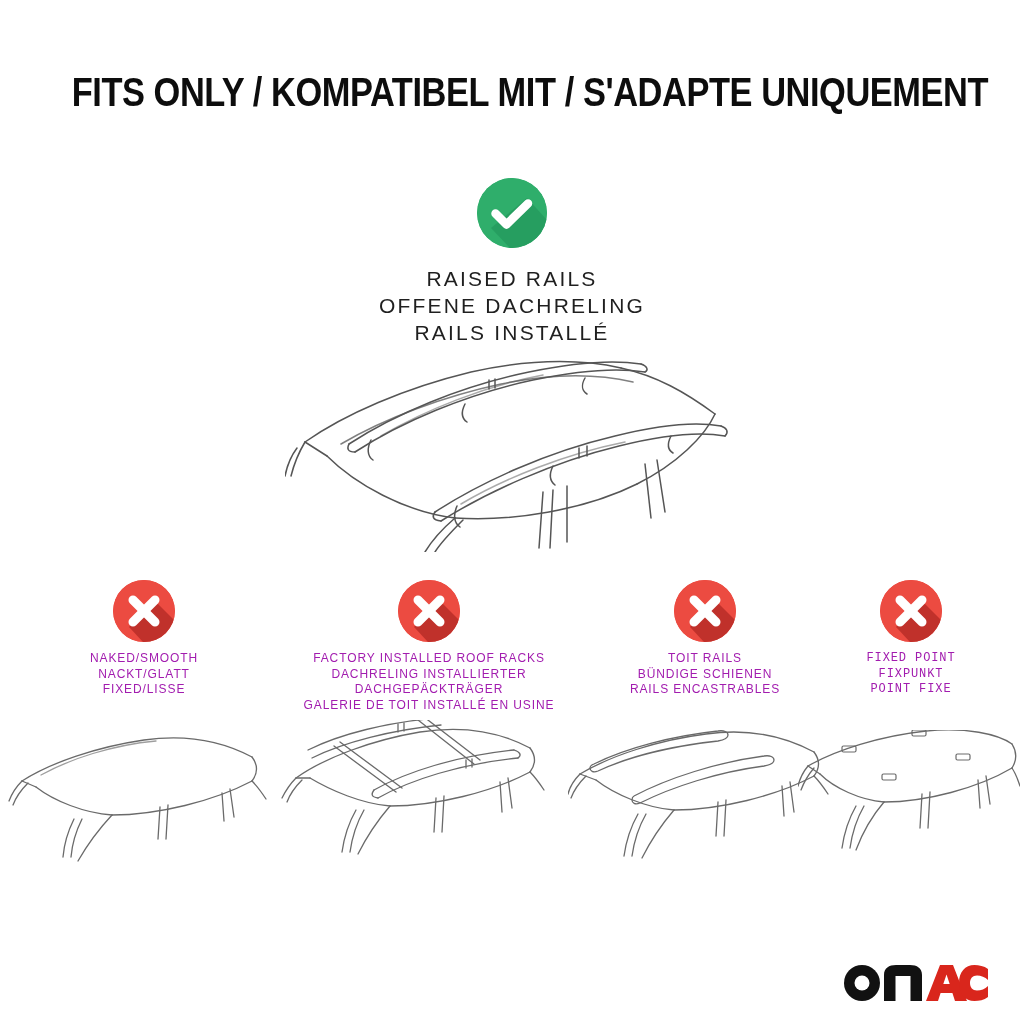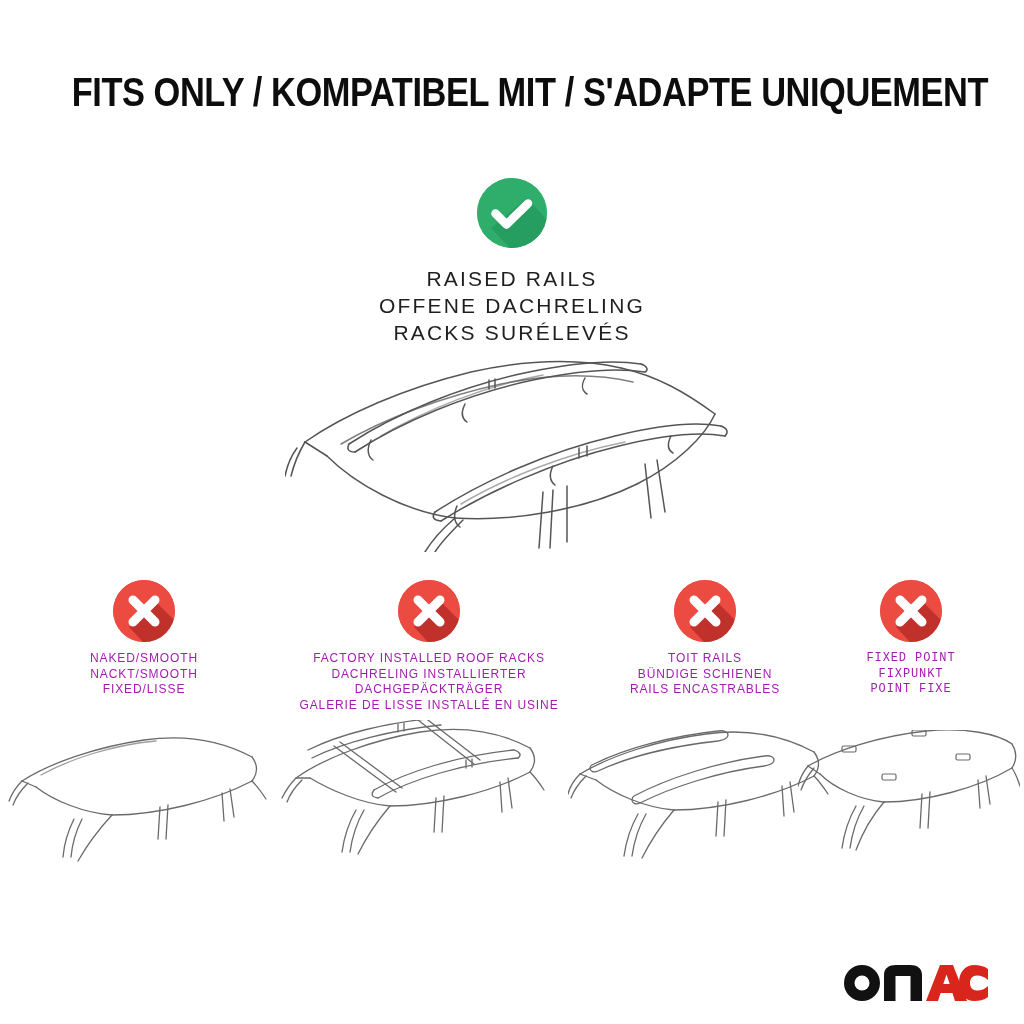--- a/index.html
+++ b/index.html
@@ -117,21 +117,21 @@
     <div class="badge green">
       <svg viewBox="0 0 70 70" aria-hidden="true">
         <circle cx="35" cy="35" r="35" fill="#2fae6b"></circle>
         <path d="M50 20 L70 42 L70 70 L33 70 L14 50 Z" fill="#1f9257" opacity="0.55"></path>
         <path d="M18.5 35.5 L29.5 46.5 L51 25.5" fill="none" stroke="#ffffff" stroke-width="8.5" stroke-linecap="round" stroke-linejoin="round"></path>
       </svg>
     </div>
     <div class="ok-caption">
       <div>RAISED RAILS</div>
       <div>OFFENE DACHRELING</div>
-      <div>RACKS SURÉLEVÉS</div>
+      <div>RAILS INSTALLÉ</div>
     </div>
   </div>
 
   <div class="hero-art">
     <svg viewBox="0 0 460 200" aria-hidden="true">
       <g fill="none" stroke="#555" stroke-width="1.5" stroke-linecap="round" stroke-linejoin="round">
 
         <path d="M20 90 C60 62 120 36 186 20 C250 6 300 8 336 16"></path>
         <path d="M336 16 C372 24 400 40 430 62"></path>
         <path d="M430 62 C420 84 392 112 352 132"></path>
@@ -187,41 +187,41 @@
           <circle cx="31" cy="31" r="31" fill="#ec4b41"></circle>
           <path d="M40 19 L62 41 L62 62 L30 62 L16 47 Z" fill="#a3201c" opacity="0.6"></path>
           <g stroke="#ffffff" stroke-width="9" stroke-linecap="round">
             <line x1="20" y1="20" x2="42" y2="42"></line>
             <line x1="42" y1="20" x2="20" y2="42"></line>
           </g>
         </svg>
       </div>
       <div class="no-caption">
         <div>NAKED/SMOOTH</div>
-        <div>NACKT/SMOOTH</div>
+        <div>NACKT/GLATT</div>
         <div>FIXED/LISSE</div>
       </div>
     </div>
 
     <div class="no-item col-2">
       <div class="badge red">
         <svg viewBox="0 0 62 62" aria-hidden="true">
           <circle cx="31" cy="31" r="31" fill="#ec4b41"></circle>
           <path d="M40 19 L62 41 L62 62 L30 62 L16 47 Z" fill="#a3201c" opacity="0.6"></path>
           <g stroke="#ffffff" stroke-width="9" stroke-linecap="round">
             <line x1="20" y1="20" x2="42" y2="42"></line>
             <line x1="42" y1="20" x2="20" y2="42"></line>
           </g>
         </svg>
       </div>
       <div class="no-caption">
         <div>FACTORY INSTALLED ROOF RACKS</div>
         <div>DACHRELING INSTALLIERTER</div>
         <div>DACHGEPÄCKTRÄGER</div>
-        <div>GALERIE DE LISSE INSTALLÉ EN USINE</div>
+        <div>GALERIE DE TOIT INSTALLÉ EN USINE</div>
       </div>
     </div>
 
     <div class="no-item col-3">
       <div class="badge red">
         <svg viewBox="0 0 62 62" aria-hidden="true">
           <circle cx="31" cy="31" r="31" fill="#ec4b41"></circle>
           <path d="M40 19 L62 41 L62 62 L30 62 L16 47 Z" fill="#a3201c" opacity="0.6"></path>
           <g stroke="#ffffff" stroke-width="9" stroke-linecap="round">
             <line x1="20" y1="20" x2="42" y2="42"></line>

